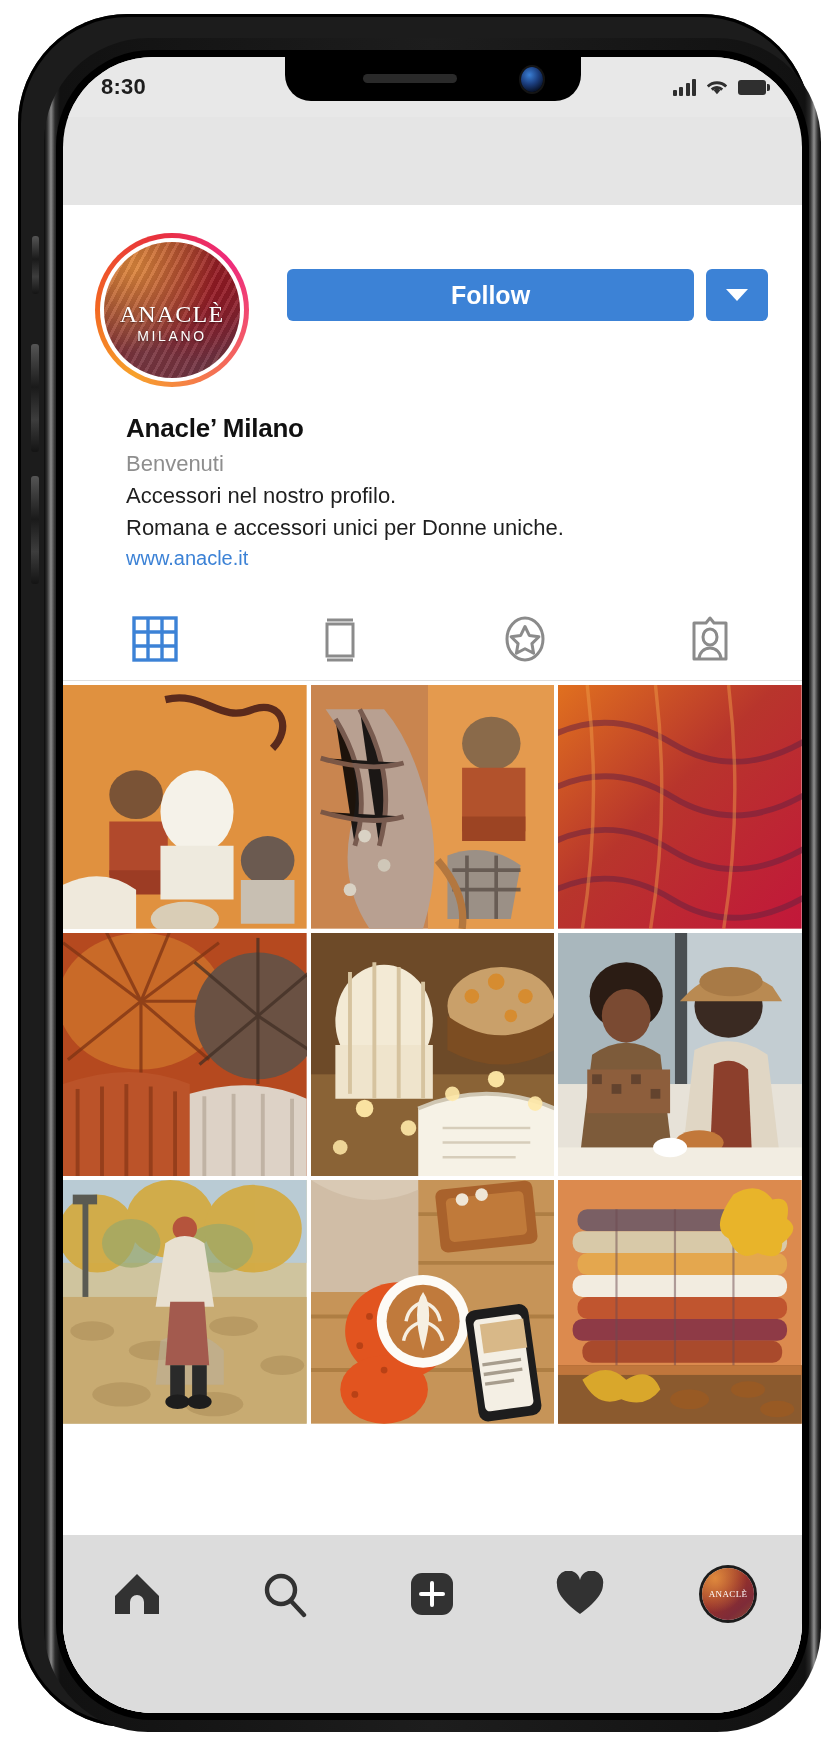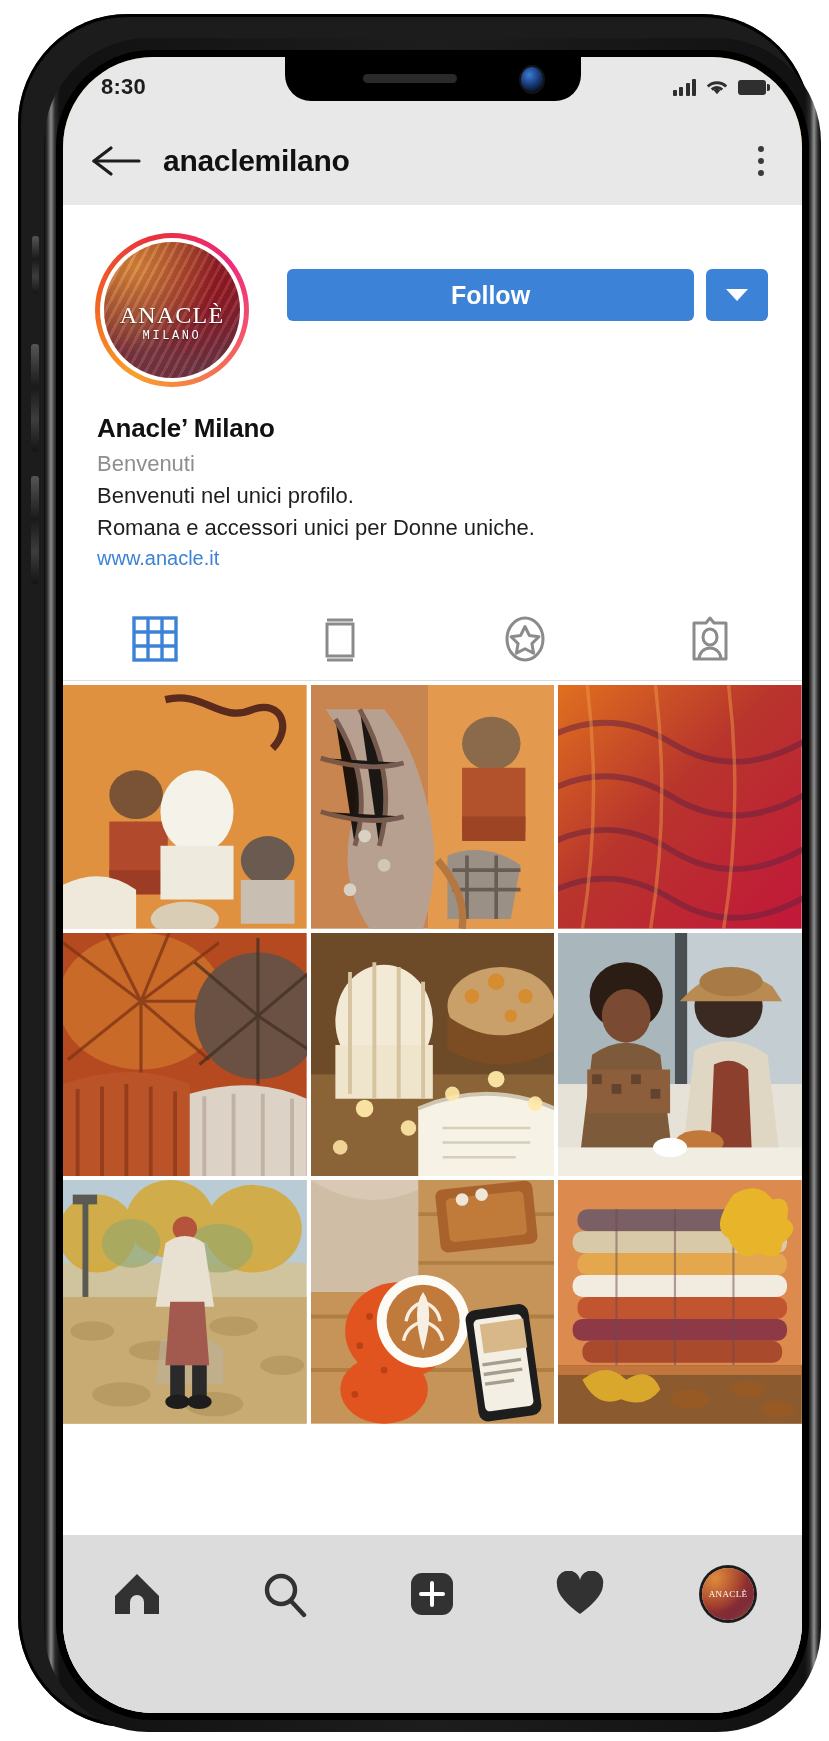--- a/index.html
+++ b/index.html
@@ -40,21 +40,21 @@
   #btn-vol-up { left: 13px; top: 330px; width: 8px; height: 108px; }
   #btn-vol-down { left: 13px; top: 462px; width: 8px; height: 108px; }
   #btn-power { right: 13px; top: 378px; width: 8px; height: 168px; }
 
   
   #screen {
     position: absolute;
     left: 45px; top: 43px;
     width: 739px; height: 1656px;
     border-radius: 90px;
-    background: #a16207;
+    background: #e5e5e5;
     overflow: hidden;
   }
 
   
   #notch {
     position: absolute; left: 50%; transform: translateX(-50%);
     top: 0; width: 296px; height: 44px;
     background: #000;
     border-bottom-left-radius: 26px; border-bottom-right-radius: 26px;
     z-index: 40;
@@ -126,21 +126,21 @@
   #avatar-img::before {
     content:""; position:absolute; inset:0;
     background: repeating-linear-gradient(118deg, rgba(255,255,255,.08) 0 3px, rgba(0,0,0,.10) 3px 8px);
   }
   #avatar-logo { position: relative; text-align: center; margin-top: 26px; }
   #avatar-logo-main {
     font-family: "Liberation Serif", serif; font-size: 24px; color: #fff;
     letter-spacing: 1.2px; line-height: 1; text-shadow: 0 1px 2px rgba(0,0,0,.45);
   }
   #avatar-logo-sub {
-    font-family: Liberation Mono, monospace; font-size: 12px; color: #fff;
+    font-family: Liberation Sans, sans-serif; font-size: 14px; color: #fff;
     letter-spacing: 2.6px; margin-top: 2px; text-shadow: 0 1px 2px rgba(0,0,0,.45);
   }
 
   #profile-right { flex: 1; padding-left: 34px; }
   #stats-row { display: flex; justify-content: space-around; padding: 14px 6px 0 6px; }
   .stat { text-align: center; }
   .stat-num { font-size: 31px; font-weight: bold; color: #111; line-height: 1.1; }
   .stat-label { font-size: 20px; color: #828282; margin-top: 4px; }
 
   #action-row { display: flex; gap: 12px; margin-top: 18px; padding: 18px 4px; }
@@ -156,21 +156,21 @@
     background: #3c82d6; display: flex; align-items: center; justify-content: center;
     cursor: pointer;
   }
   #follow-dropdown span {
     display:block; width: 0; height: 0;
     border-left: 11px solid transparent; border-right: 11px solid transparent;
     border-top: 12px solid #fff;
   }
 
   
-  #bio { padding: 26px 44px 0 34px; }
+  #bio { padding: 26px 44px 0 34px; margin-left: 29px; }
   #bio-name { font-size: 26px; font-weight: bold; color: #111; letter-spacing: -.2px; }
   #bio-category { font-size: 22px; color: #8e8e8e; margin-top: 7px; }
   .bio-line { font-size: 22px; color: #1f1f1f; margin-top: 6px; }
   .bio-link { font-size: 20px; color: #3c82d6; margin-top: 6px; cursor: pointer; }
 
   
   #tab-bar {
     display: flex; margin-top: 26px;
     border-bottom: 1px solid #dedede;
     padding: 14px 0 12px 0;
@@ -231,32 +231,20 @@
           </span>
         <svg width="24" height="18" viewBox="0 0 24 18">
           <path d="M12 16.2 8.6 12.2a5.3 5.3 0 0 1 6.8 0z" fill="#2f2f2f"></path>
           <path d="M12 3.2c-4 0-7.6 1.6-10.2 4.2l2 2.1A11.4 11.4 0 0 1 12 6.2c3.2 0 6.1 1.2 8.2 3.3l2-2.1A14.4 14.4 0 0 0 12 3.2z" fill="#2f2f2f"></path>
           <path d="M12 8.1c-2.4 0-4.6 1-6.2 2.5l2 2.1A6.6 6.6 0 0 1 12 11c1.6 0 3.1.6 4.2 1.7l2-2.1A8.9 8.9 0 0 0 12 8.1z" fill="#2f2f2f"></path>
         </svg>
         <span class="batt"></span>
       </div>
     </div>
 
-    <div id="app-header">
-      <svg id="back-arrow" viewBox="0 0 54 40">
-        <path d="M22 7 L5 20 L22 33" fill="none" stroke="#1d1d1d" stroke-width="3.2" stroke-linecap="round" stroke-linejoin="round"></path>
-        <path d="M5 20 H50" fill="none" stroke="#1d1d1d" stroke-width="3.2" stroke-linecap="round"></path>
-      </svg>
-      <div id="header-title">anaclemilano</div>
-      <div id="overflow-menu">
-        <span></span>
-          <span></span>
-          <span></span>
-      </div>
-    </div>
 
     <div id="profile-body">
 
       <div id="profile-top">
         <div id="avatar-wrap">
           <div id="avatar-ring-gap">
             <div id="avatar-img">
               <div id="avatar-logo">
                 <div id="avatar-logo-main">ANACLÈ</div>
                 <div id="avatar-logo-sub">MILANO</div>
@@ -272,21 +260,21 @@
             <div id="follow-dropdown">
                 <span></span>
               </div>
           </div>
         </div>
       </div>
 
       <div id="bio">
         <div id="bio-name">Anacle’ Milano</div>
         <div id="bio-category">Benvenuti</div>
-        <div class="bio-line">Benvenuti nel unici profilo.</div>
+        <div class="bio-line">Accessori nel nostro profilo.</div>
         <div class="bio-line">Romana e accessori unici per Donne uniche.</div>
         <div class="bio-link">www.anacle.it</div>
       </div>
 
       <div id="tab-bar">
         <div class="tab">
           <svg width="50" height="50" viewBox="0 0 50 50">
             <rect x="4" y="4" width="42" height="42" fill="none" stroke="#3c82d6" stroke-width="3.4"></rect>
             <line x1="18" y1="4" x2="18" y2="46" stroke="#3c82d6" stroke-width="3.4"></line>
             <line x1="32" y1="4" x2="32" y2="46" stroke="#3c82d6" stroke-width="3.4"></line>

